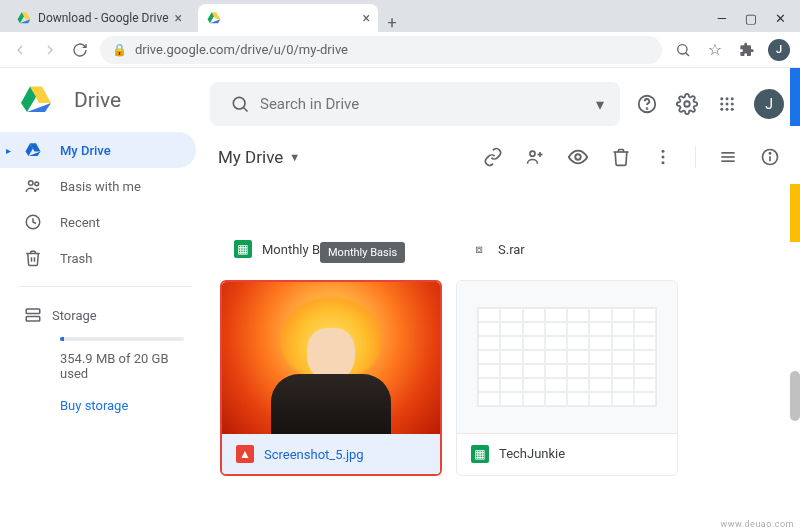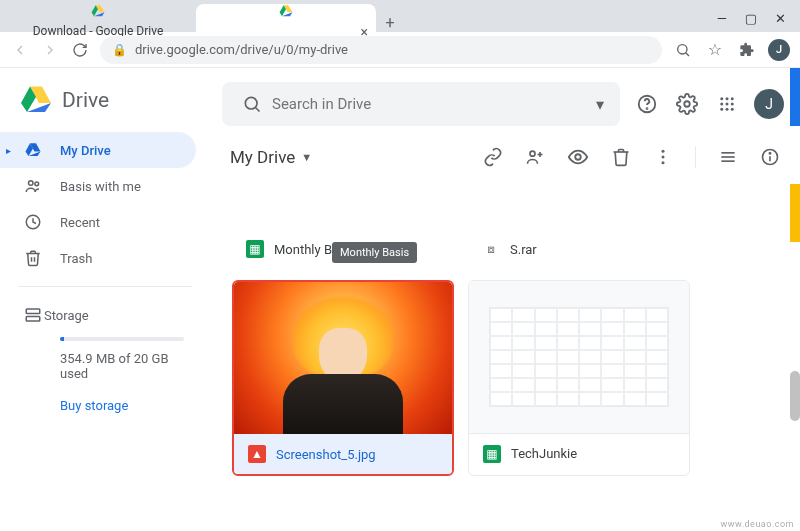--- a/index.html
+++ b/index.html
@@ -1,57 +1,57 @@
 <!DOCTYPE html>
 <html><head>
 <meta charset="utf-8">
 <style>
 * { margin: 0; padding: 0; box-sizing: border-box; font-family: -apple-system, "Segoe UI", Roboto, Arial, sans-serif; }
 body { width: 800px; height: 531px; overflow: hidden; background: #fff; position: relative; }
 .chrome-top { height: 32px; background: #dee1e6; display: flex; align-items: flex-end; }
-.tab { height: 28px; background: #fff; border-radius: 8px 8px 0 0; display: flex; align-items: center; padding: 0 8px; font-size: 12px; color: #3c4043; margin-left: 8px; gap: 6px; min-width: 180px; flex-direction: column; }
+.tab { height: 28px; background: #fff; border-radius: 8px 8px 0 0; display: flex; align-items: center; padding: 0 8px; font-size: 12px; color: #3c4043; margin-left: 8px; gap: 6px; min-width: 180px; }
 .tab.inactive { background: #dee1e6; }
 .tab-favicon { width: 16px; height: 16px; display: flex; align-items: center; justify-content: center; }
 .tab-close { color: #5f6368; font-size: 14px; margin-left: auto; }
 .newtab { width: 28px; display: flex; align-items: center; justify-content: center; color: #5f6368; font-size: 16px; }
 .wincontrols { margin-left: auto; display: flex; gap: 18px; padding: 0 14px 6px 0; color: #333; font-size: 13px; }
 .wincontrols span { cursor: default; }
 .addrbar { height: 36px; background: #fff; border-bottom: 1px solid #e8eaed; display: flex; align-items: center; padding: 0 10px; gap: 10px; }
 .navicon { color: #5f6368; width: 20px; display: flex; justify-content: center; }
 .navicon.disabled { color: #bdc1c6; }
 .urlfield { flex: 1; display: flex; align-items: center; gap: 8px; background: #f1f3f4; border-radius: 14px; height: 28px; padding: 0 12px; font-size: 13px; color: #5f6368; }
 .urlfield .lock { color: #5f6368; font-size: 12px; }
 .addrext { color: #5f6368; width: 22px; display: flex; justify-content: center; }
 .avatar { width: 22px; height: 22px; border-radius: 50%; background: #455a64; color: #fff; display: flex; align-items: center; justify-content: center; font-size: 11px; font-weight: 500; }
 .app { display: flex; height: calc(100% - 68px); }
 .sidebar { width: 210px; padding-top: 14px; display: flex; flex-direction: column; }
-.brand { display: flex; align-items: center; gap: 8px; padding: 0 16px 14px 18px; }
+.brand { display: flex; align-items: center; gap: 20px; padding: 0 16px 14px 18px; }
 .brand-logo { display: flex; }
 .brand-name { font-size: 21px; color: #5f6368; }
 .newbtn { margin: 6px 0 14px 14px; width: 110px; height: 46px; border: 1px solid #e8eaed; border-radius: 23px; background: #fff; box-shadow: 0 1px 2px rgba(0,0,0,0.15); display: flex; align-items: center; gap: 10px; padding-left: 14px; font-size: 14px; color: #3c4043; font-weight: 500; }
 .plus { position: relative; width: 22px; height: 22px; }
 .plus span { position: absolute; }
 .plus .r { width: 11px; height: 4px; background: #ea4335; left: 0; top: 9px; }
 .plus .b { width: 11px; height: 4px; background: #1a73e8; left: 11px; top: 9px; }
 .plus .g { width: 4px; height: 11px; background: #34a853; left: 9px; top: 0; }
 .plus .y { width: 4px; height: 11px; background: #fbbc04; left: 9px; top: 11px; }
 .navlist { list-style: none; }
 .navitem { display: flex; align-items: center; height: 36px; padding-left: 24px; gap: 18px; font-size: 13px; color: #5f6368; border-radius: 0 18px 18px 0; margin-right: 14px; position: relative; }
 .navitem.active { background: #e8f0fe; color: #1967d2; font-weight: 500; }
 .navitem.active .caret { position: absolute; left: 6px; color: #1967d2; font-size: 10px; }
 .navicon-s { width: 18px; display: flex; justify-content: center; color: #5f6368; }
 .navitem.active .navicon-s { color: #1967d2; }
 .divider { height: 1px; background: #e8eaed; margin: 10px 18px 10px 18px; }
 .storage { padding: 0 18px 0 24px; }
-.storage-row { display: flex; align-items: center; gap: 2px; font-size: 13px; color: #5f6368; height: 36px; }
+.storage-row { display: flex; align-items: center; gap: 10px; font-size: 13px; color: #5f6368; height: 36px; }
 .storage-bar { height: 4px; background: #e8eaed; border-radius: 2px; margin-left: 36px; margin-right: 8px; margin-top: 4px; position: relative; overflow: hidden; }
 .storage-bar-fill { height: 100%; width: 3%; background: #1a73e8; }
 .storage-text { font-size: 13px; color: #5f6368; padding: 10px 0 14px 36px; }
 .buy { font-size: 13px; color: #1a73e8; padding-left: 36px; }
-.main { flex: 1; display: flex; flex-direction: column; position: relative; margin-left: 12px; }
+.main { flex: 1; display: flex; flex-direction: column; position: relative; }
 .topbar { display: flex; align-items: center; padding: 14px 16px 10px 0; gap: 14px; }
 .search { flex: 1; height: 44px; background: #f1f3f4; border-radius: 8px; display: flex; align-items: center; padding: 0 10px; }
 .search-icon { color: #5f6368; padding: 0 10px; }
 .search-input { flex: 1; border: none; background: transparent; outline: none; font-size: 15px; color: #5f6368; }
 .search-caret { color: #5f6368; padding: 0 6px; }
 .topicon { color: #5f6368; width: 26px; display: flex; justify-content: center; font-size: 18px; }
 .avatar-big { width: 30px; height: 30px; border-radius: 50%; background: #455a64; color: #fff; display: flex; align-items: center; justify-content: center; font-size: 14px; }
 .contentbar { display: flex; align-items: center; padding: 10px 20px 8px 8px; }
 .path { font-size: 17px; color: #3c4043; display: flex; align-items: center; gap: 6px; }
 .path-caret { font-size: 11px; color: #5f6368; }

